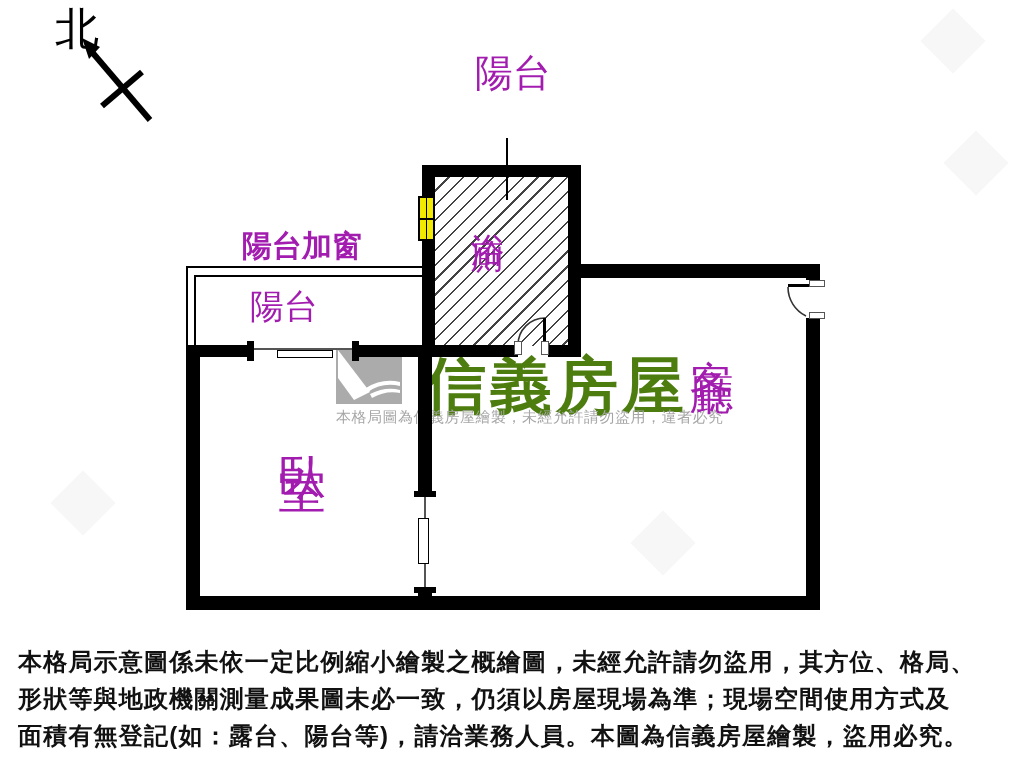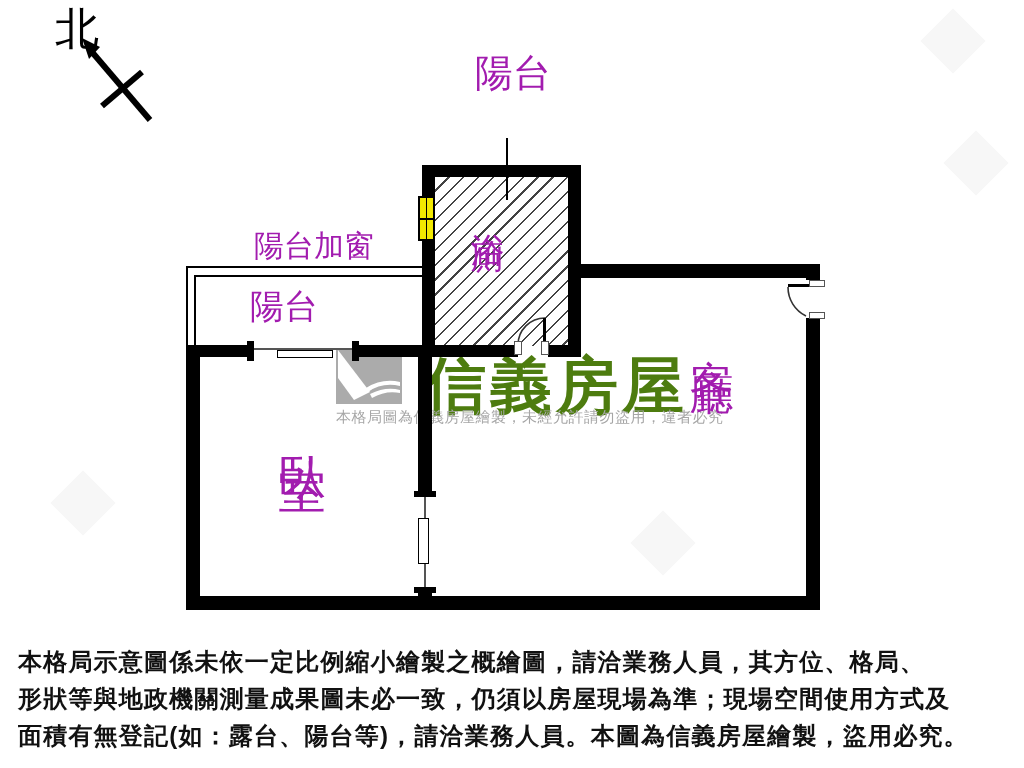--- a/index.html
+++ b/index.html
@@ -47,21 +47,21 @@
   
   #compass { position:absolute; left:40px; top:0; width:170px; height:140px; z-index:6; }
   #compass .north-char { position:absolute; left:15px; top:0; font-size:44px; color:#000;
     font-family:"Liberation Serif","DejaVu Serif",serif; }
   #compass svg { position:absolute; left:0; top:28px; }
 
   
   #balcony-out-label { left:440px; top:52px; width:146px; text-align:center;
      font-size:38px; line-height:42px; }
   #leader-line { left:506px; top:138px; width:2px; height:62px; background:#000; z-index:5; }
-  #balcony-window-label { left:254px; top:226px; font-size:30px; }
+  #balcony-window-label { left:242px; top:226px; font-size:30px;font-weight:bold; }
   #balcony-label { left:250px; top:284px; font-size:34px; }
   #bath-label { left:464px; top:206px; font-size:34px; letter-spacing:4px; }
   #bedroom-label { left:270px; top:418px; font-size:48px; letter-spacing:8px; }
   #living-label { left:682px; top:324px; font-size:44px; letter-spacing:10px; }
 
   
   #wm-logo { position:absolute; left:336px; top:348px; width:66px; height:56px;
              background:#ababab; z-index:1; }
   #wm-brand { position:absolute; left:424px; top:344px; width:270px; z-index:1;
               color:#4d7c0f; font-size:62px; font-weight:bold; letter-spacing:4px;
@@ -162,17 +162,17 @@
 
   <div class="leaf" style="left:788px; top:284px; width:32px; height:3px;"></div>
   <div class="hinge" style="left:809px; top:280px; width:16px; height:7px;"></div>
   <div class="hinge" style="left:809px; top:312px; width:16px; height:7px;"></div>
 
   <div class="plabel" id="balcony-label">陽台</div>
   <div class="plabel vert" id="bath-label">浴廁</div>
   <div class="plabel vert" id="bedroom-label">臥室</div>
   <div class="plabel vert" id="living-label">客廳</div>
 
-  <div class="disc-line" id="disc-1">本格局示意圖係未依一定比例縮小繪製之概繪圖，請洽業務人員，其方位、格局、</div>
+  <div class="disc-line" id="disc-1">本格局示意圖係未依一定比例縮小繪製之概繪圖，未經允許請勿盜用，其方位、格局、</div>
   <div class="disc-line" id="disc-2">形狀等與地政機關測量成果圖未必一致，仍須以房屋現場為準；現場空間使用方式及</div>
   <div class="disc-line" id="disc-3">面積有無登記(如：露台、陽台等)，請洽業務人員。本圖為信義房屋繪製，盜用必究。</div>
 
 </div>
 
 </body></html>

